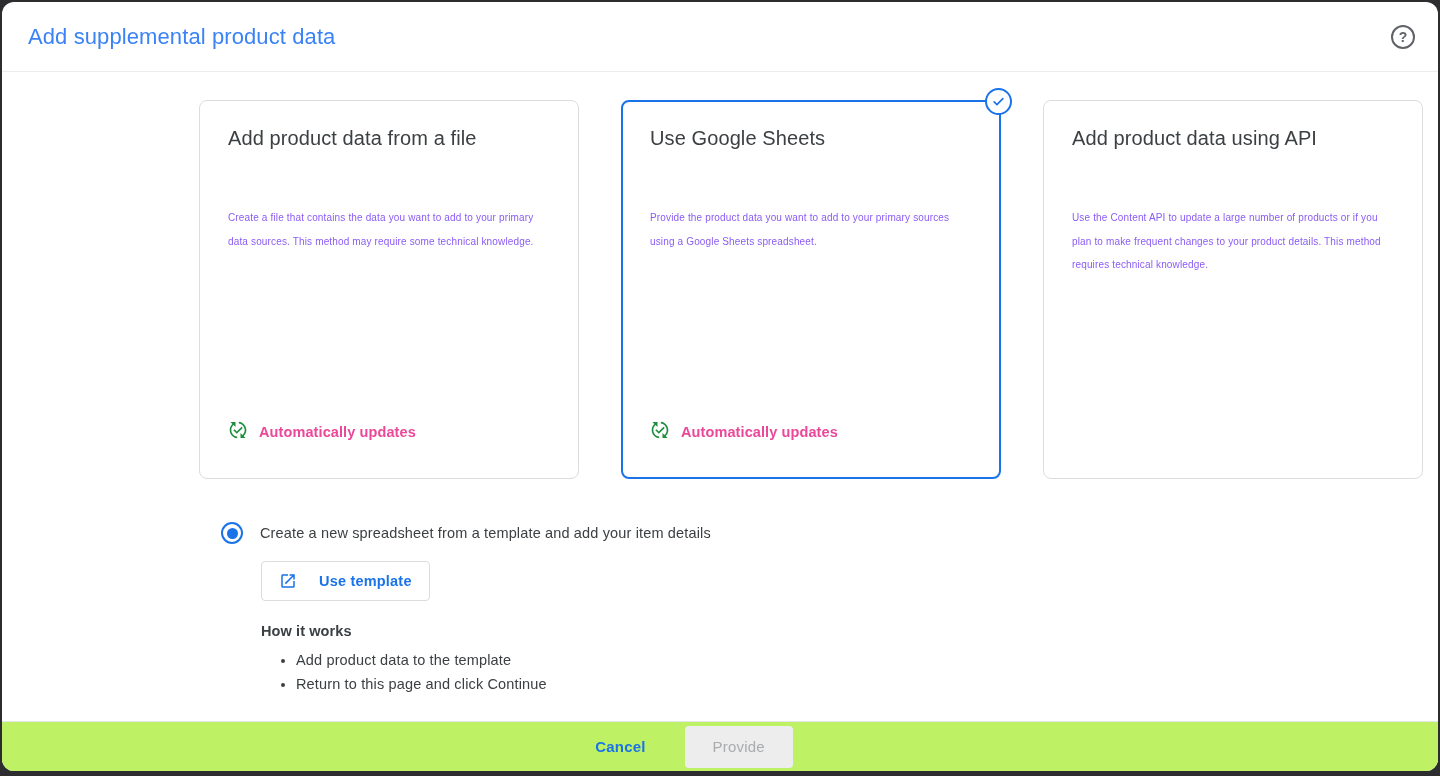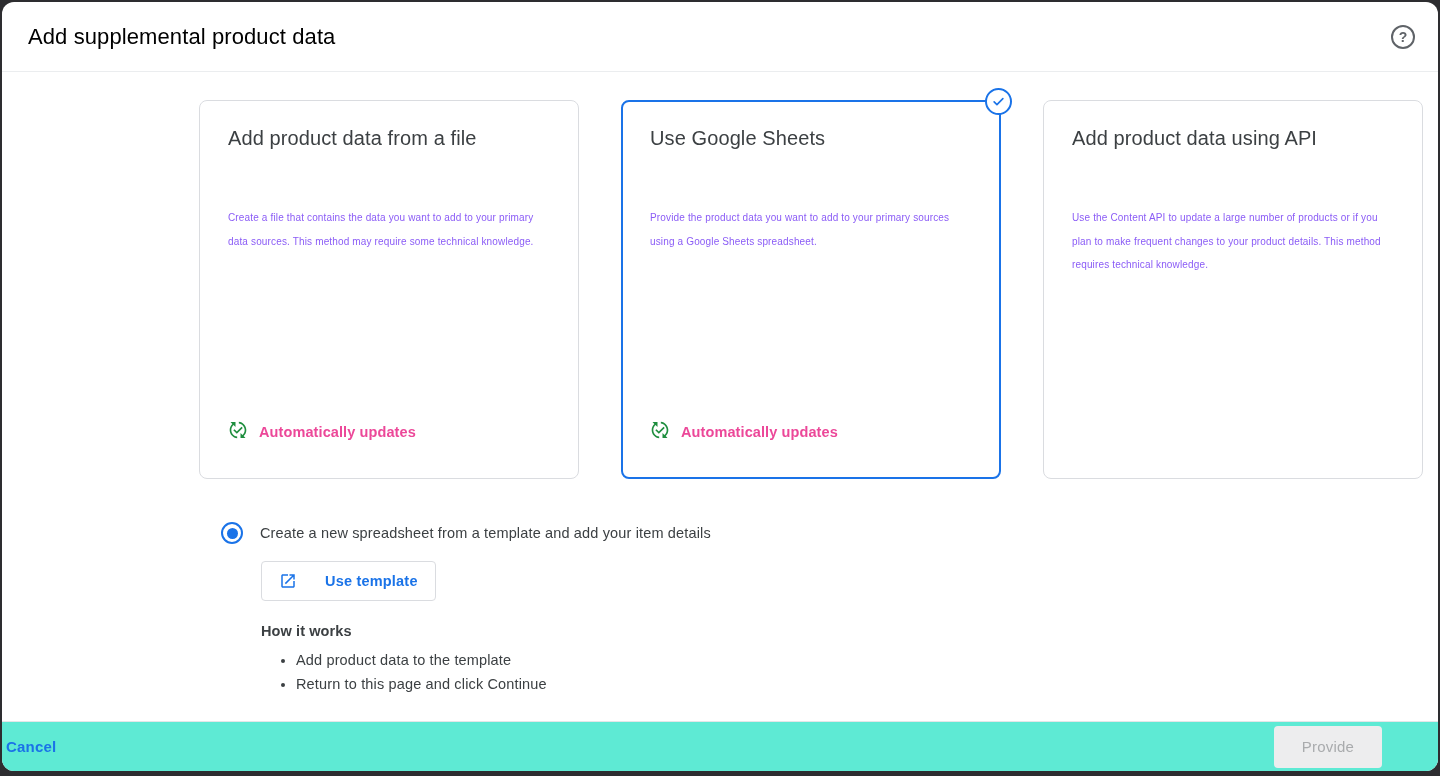--- a/index.html
+++ b/index.html
@@ -24,21 +24,21 @@
     height: 70px;
     flex: 0 0 70px;
     display: flex;
     align-items: center;
     padding: 0 23px 0 26px;
     border-bottom: 1px solid #ebedef;
   }
   .header-title {
     flex: 1;
     font-size: 22px;
-    color: #000000;
+    color: #3b82f6;
     letter-spacing: 0.1px;
     font-weight: 400;
   }
   .help-icon {
     width: 24px; height: 24px;
     border: 2px solid #5f6368;
     border-radius: 50%;
     color: #5f6368;
     font-size: 14px;
     font-weight: 700;
@@ -113,21 +113,21 @@
     cursor: pointer;
     flex: 0 0 22px;
   }
   .radio-dot { width: 11px; height: 11px; border-radius: 50%; background: #1a73e8; }
   .radio-label { font-size: 14.5px; color: #3c4043; letter-spacing: 0.15px; }
   .use-template-btn {
     margin: 17px 0 0 40px;
     height: 40px;
     display: inline-flex;
     align-items: center;
-    gap: 28px;
+    gap: 22px;
     padding: 0 17px;
     border: 1px solid #dadce0;
     border-radius: 4px;
     background: #fff;
     color: #1a73e8;
     font-family: "Liberation Sans", sans-serif;
     font-size: 14.5px;
     font-weight: 700;
     letter-spacing: 0.2px;
     cursor: pointer;
@@ -149,24 +149,24 @@
     font-size: 14.5px;
     line-height: 24px;
     letter-spacing: 0.15px;
   }
   
   .footer {
     flex: 0 0 50px;
     border-top: 1px solid #e4e6e8;
     display: flex;
     align-items: center;
-    justify-content: space-between;
+    justify-content: center;
     gap: 35px;
     padding-right: 56px;
-    background: #5eead4;
+    background: #bef264;
   }
   .cancel-btn {
     background: none; border: none;
     color: #1a73e8;
     font-family: "Liberation Sans", sans-serif;
     font-size: 15px;
     font-weight: 700;
     letter-spacing: 0.2px;
     cursor: pointer;
     padding: 8px 4px;

